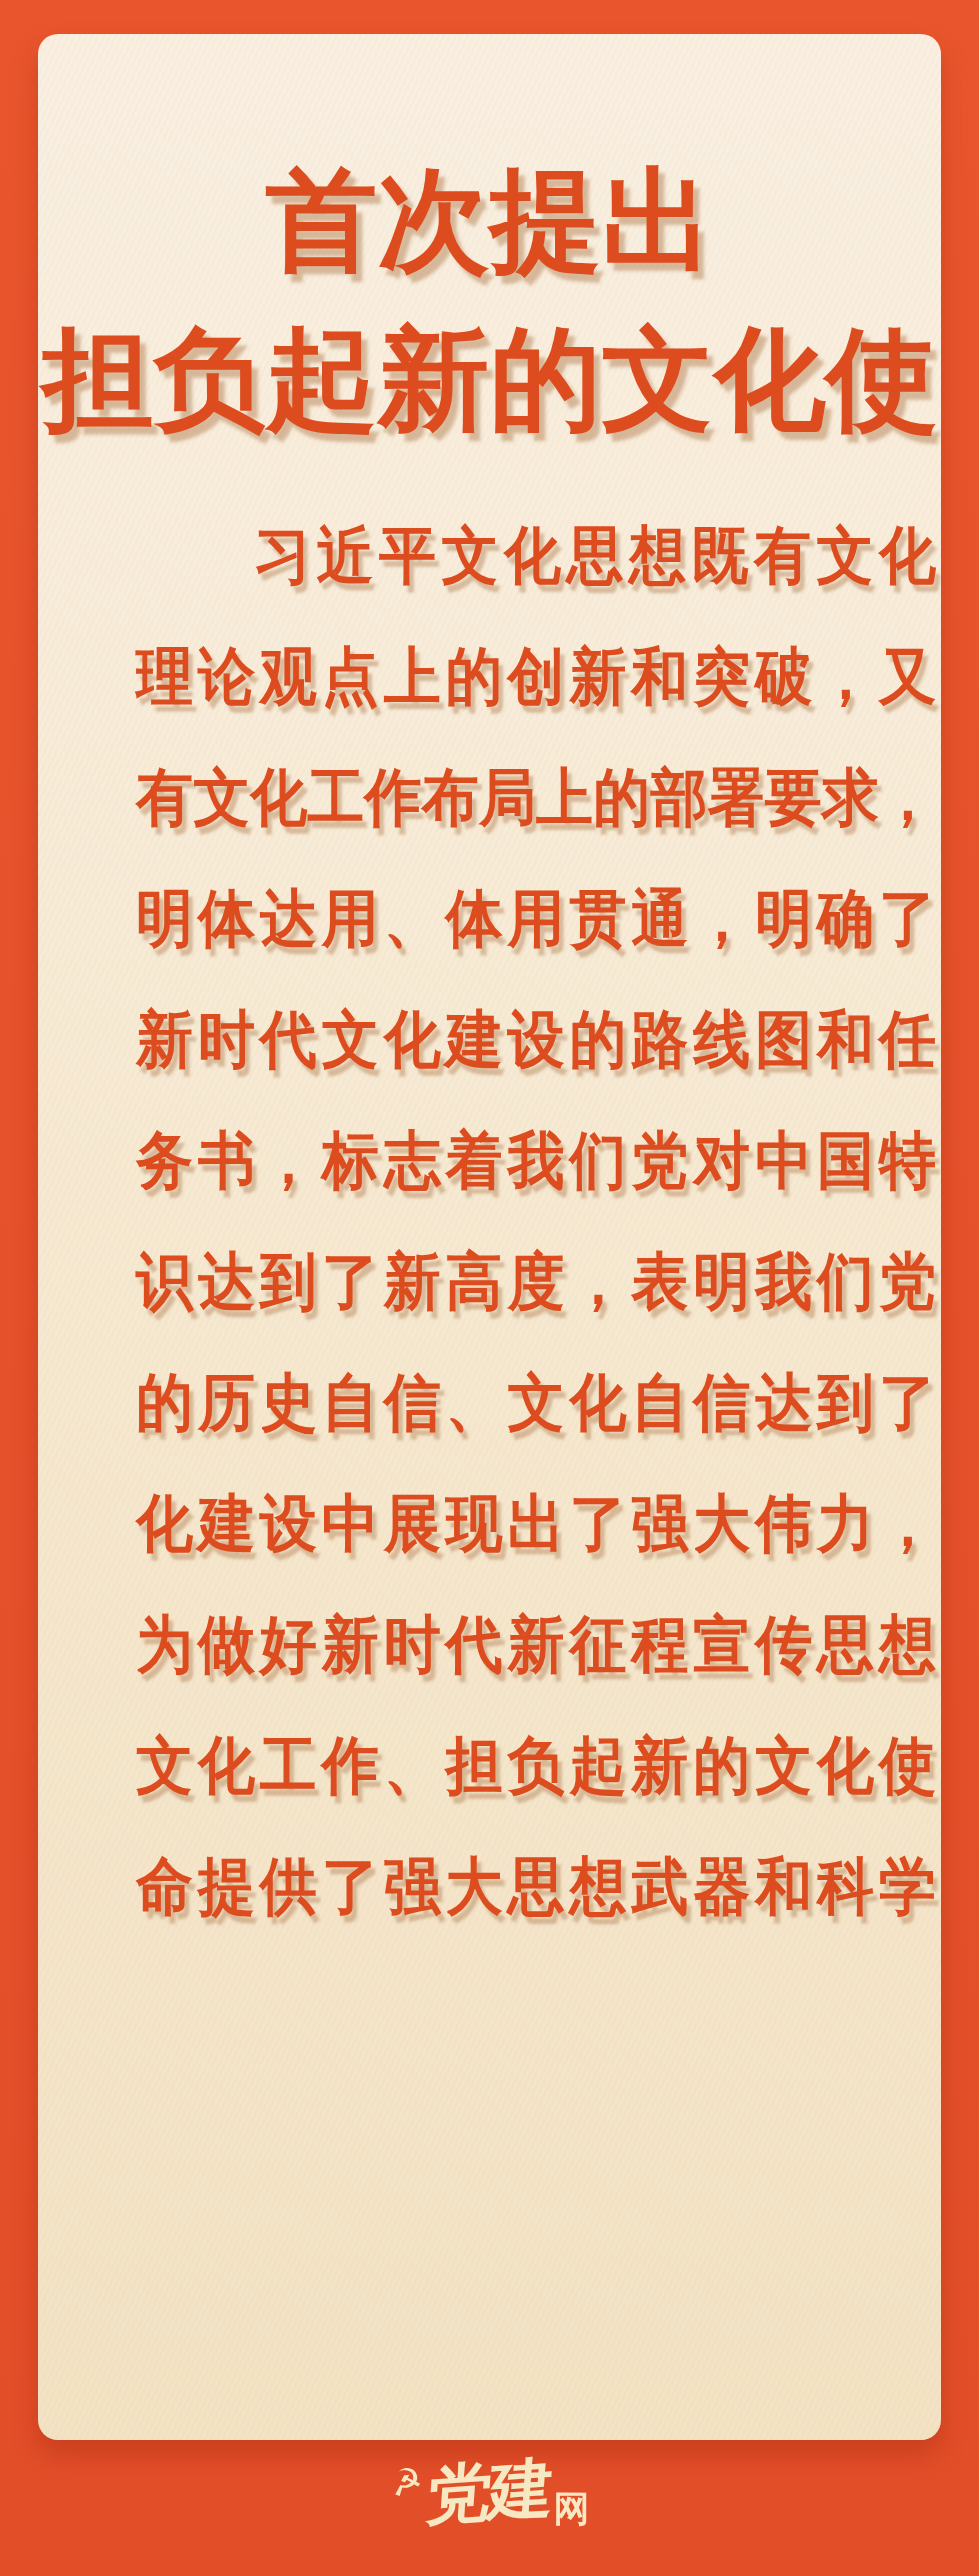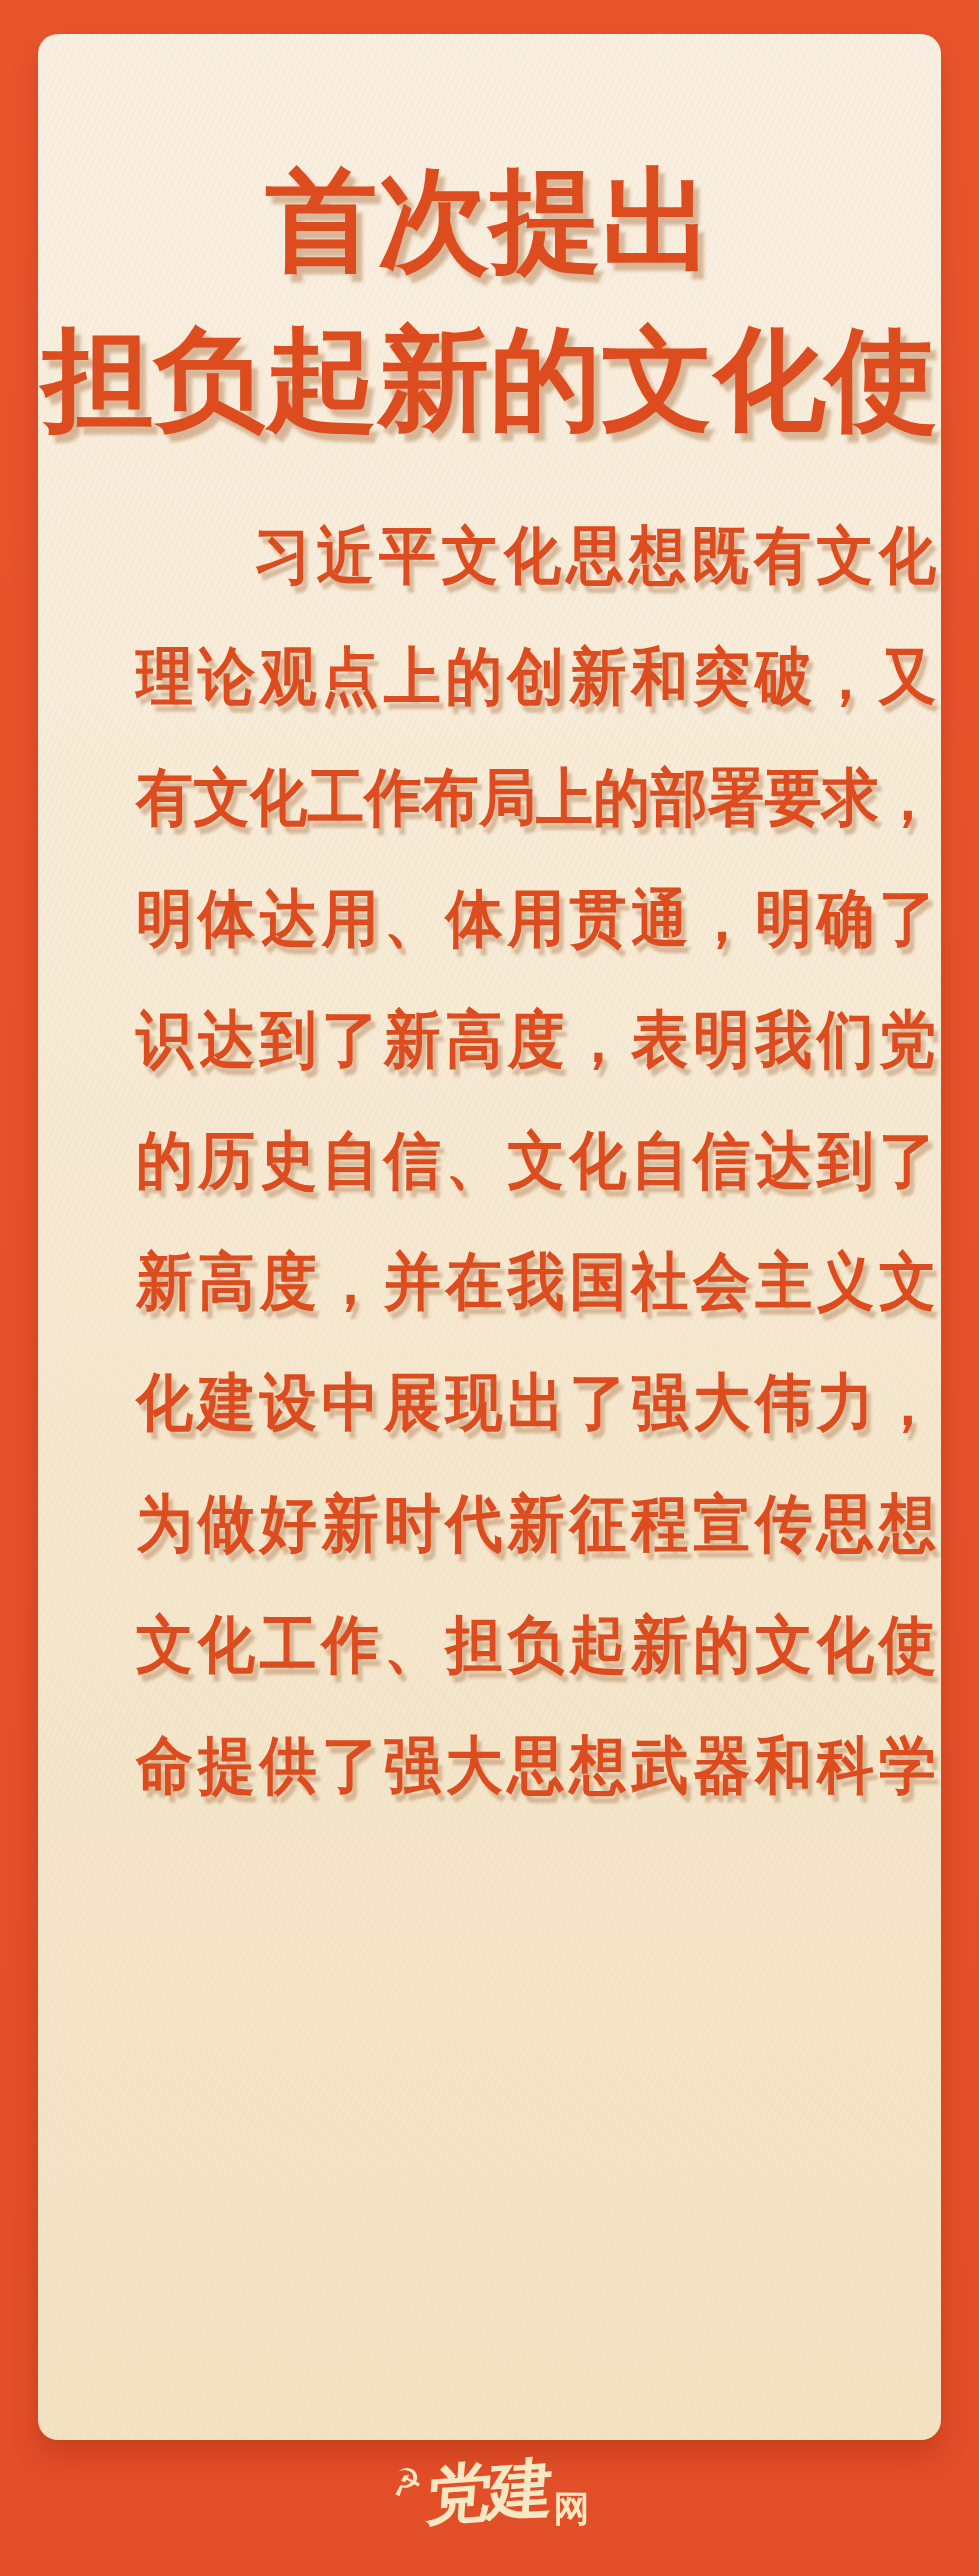--- a/index.html
+++ b/index.html
@@ -85,27 +85,30 @@
       <div class="bline">
         <span>理论观点上的创新和突破，又</span>
       </div>
       <div class="bline">
         <span>有文化工作布局上的部署要求，</span>
       </div>
       <div class="bline">
         <span>明体达用、体用贯通，明确了</span>
       </div>
       <div class="bline">
+        <span>新时代文化建设的路线图和任</span>
+      </div>
+      <div class="bline">
+        <span>务书，标志着我们党对中国特</span>
+      </div>
+      <div class="bline">
         <span>识达到了新高度，表明我们党</span>
       </div>
       <div class="bline">
         <span>的历史自信、文化自信达到了</span>
-      </div>
-      <div class="bline">
-        <span>新高度，并在我国社会主义文</span>
       </div>
       <div class="bline">
         <span>化建设中展现出了强大伟力，</span>
       </div>
       <div class="bline">
         <span>为做好新时代新征程宣传思想</span>
       </div>
       <div class="bline">
         <span>文化工作、担负起新的文化使</span>
       </div>

